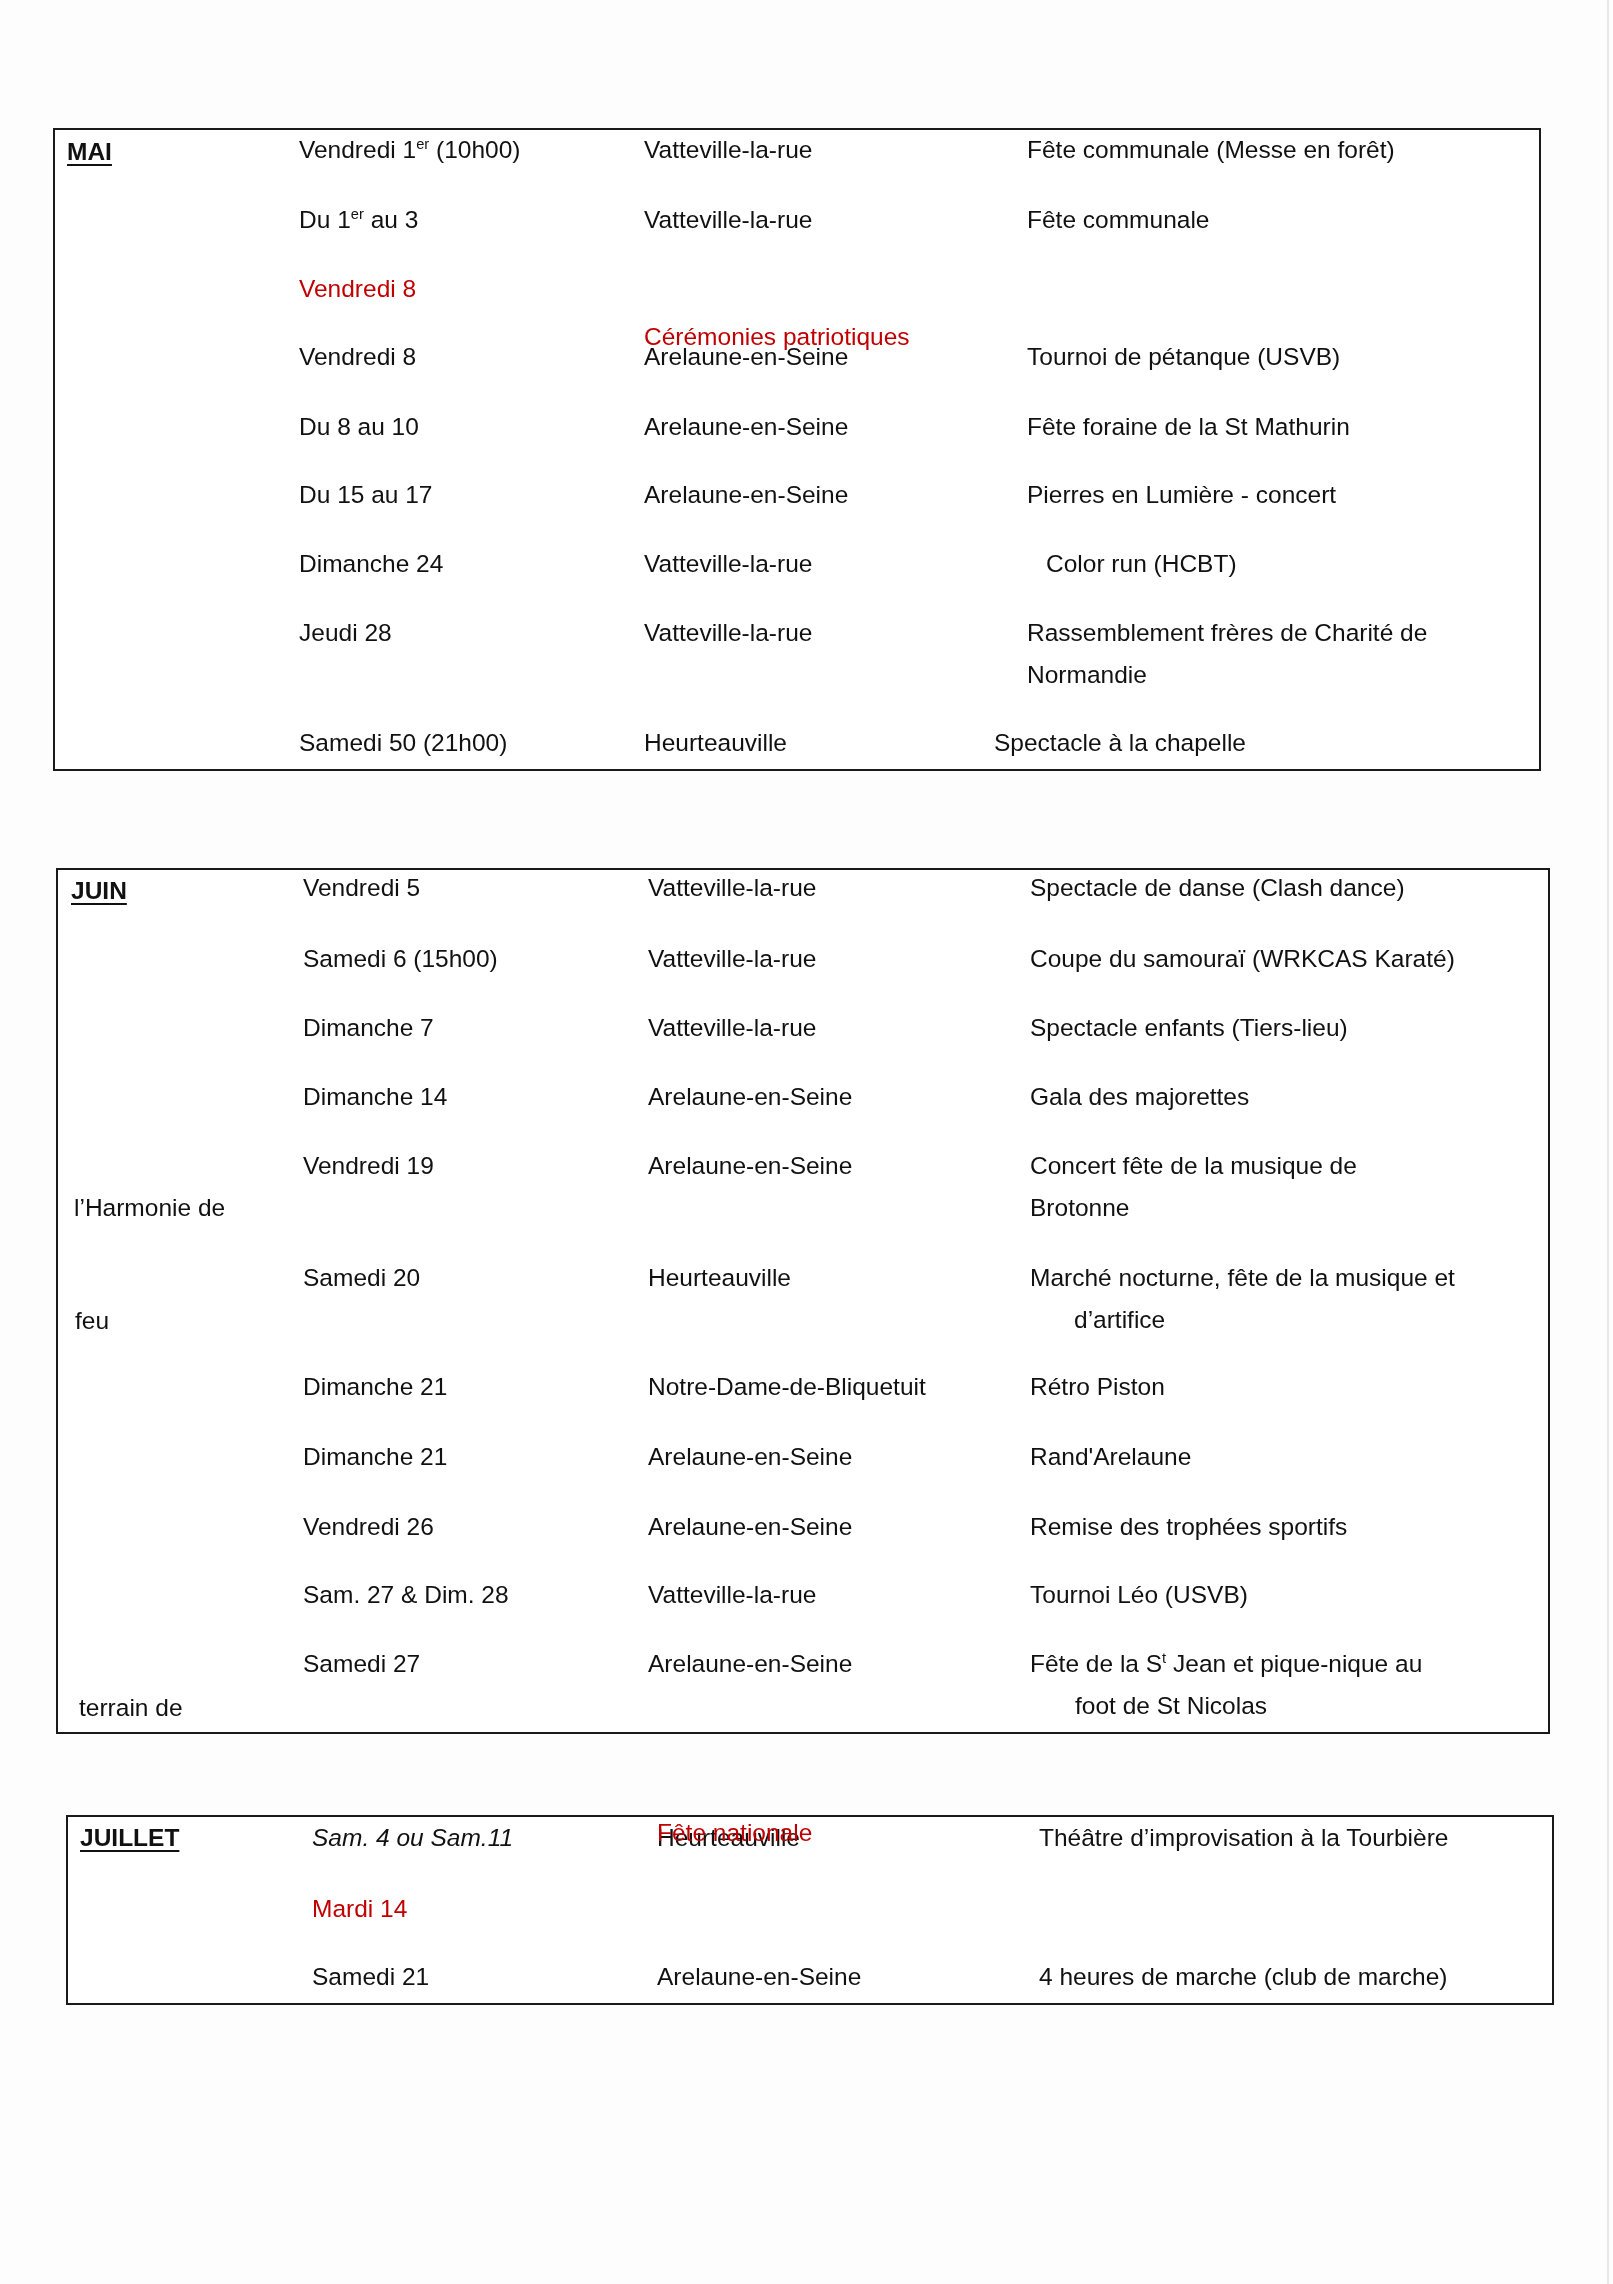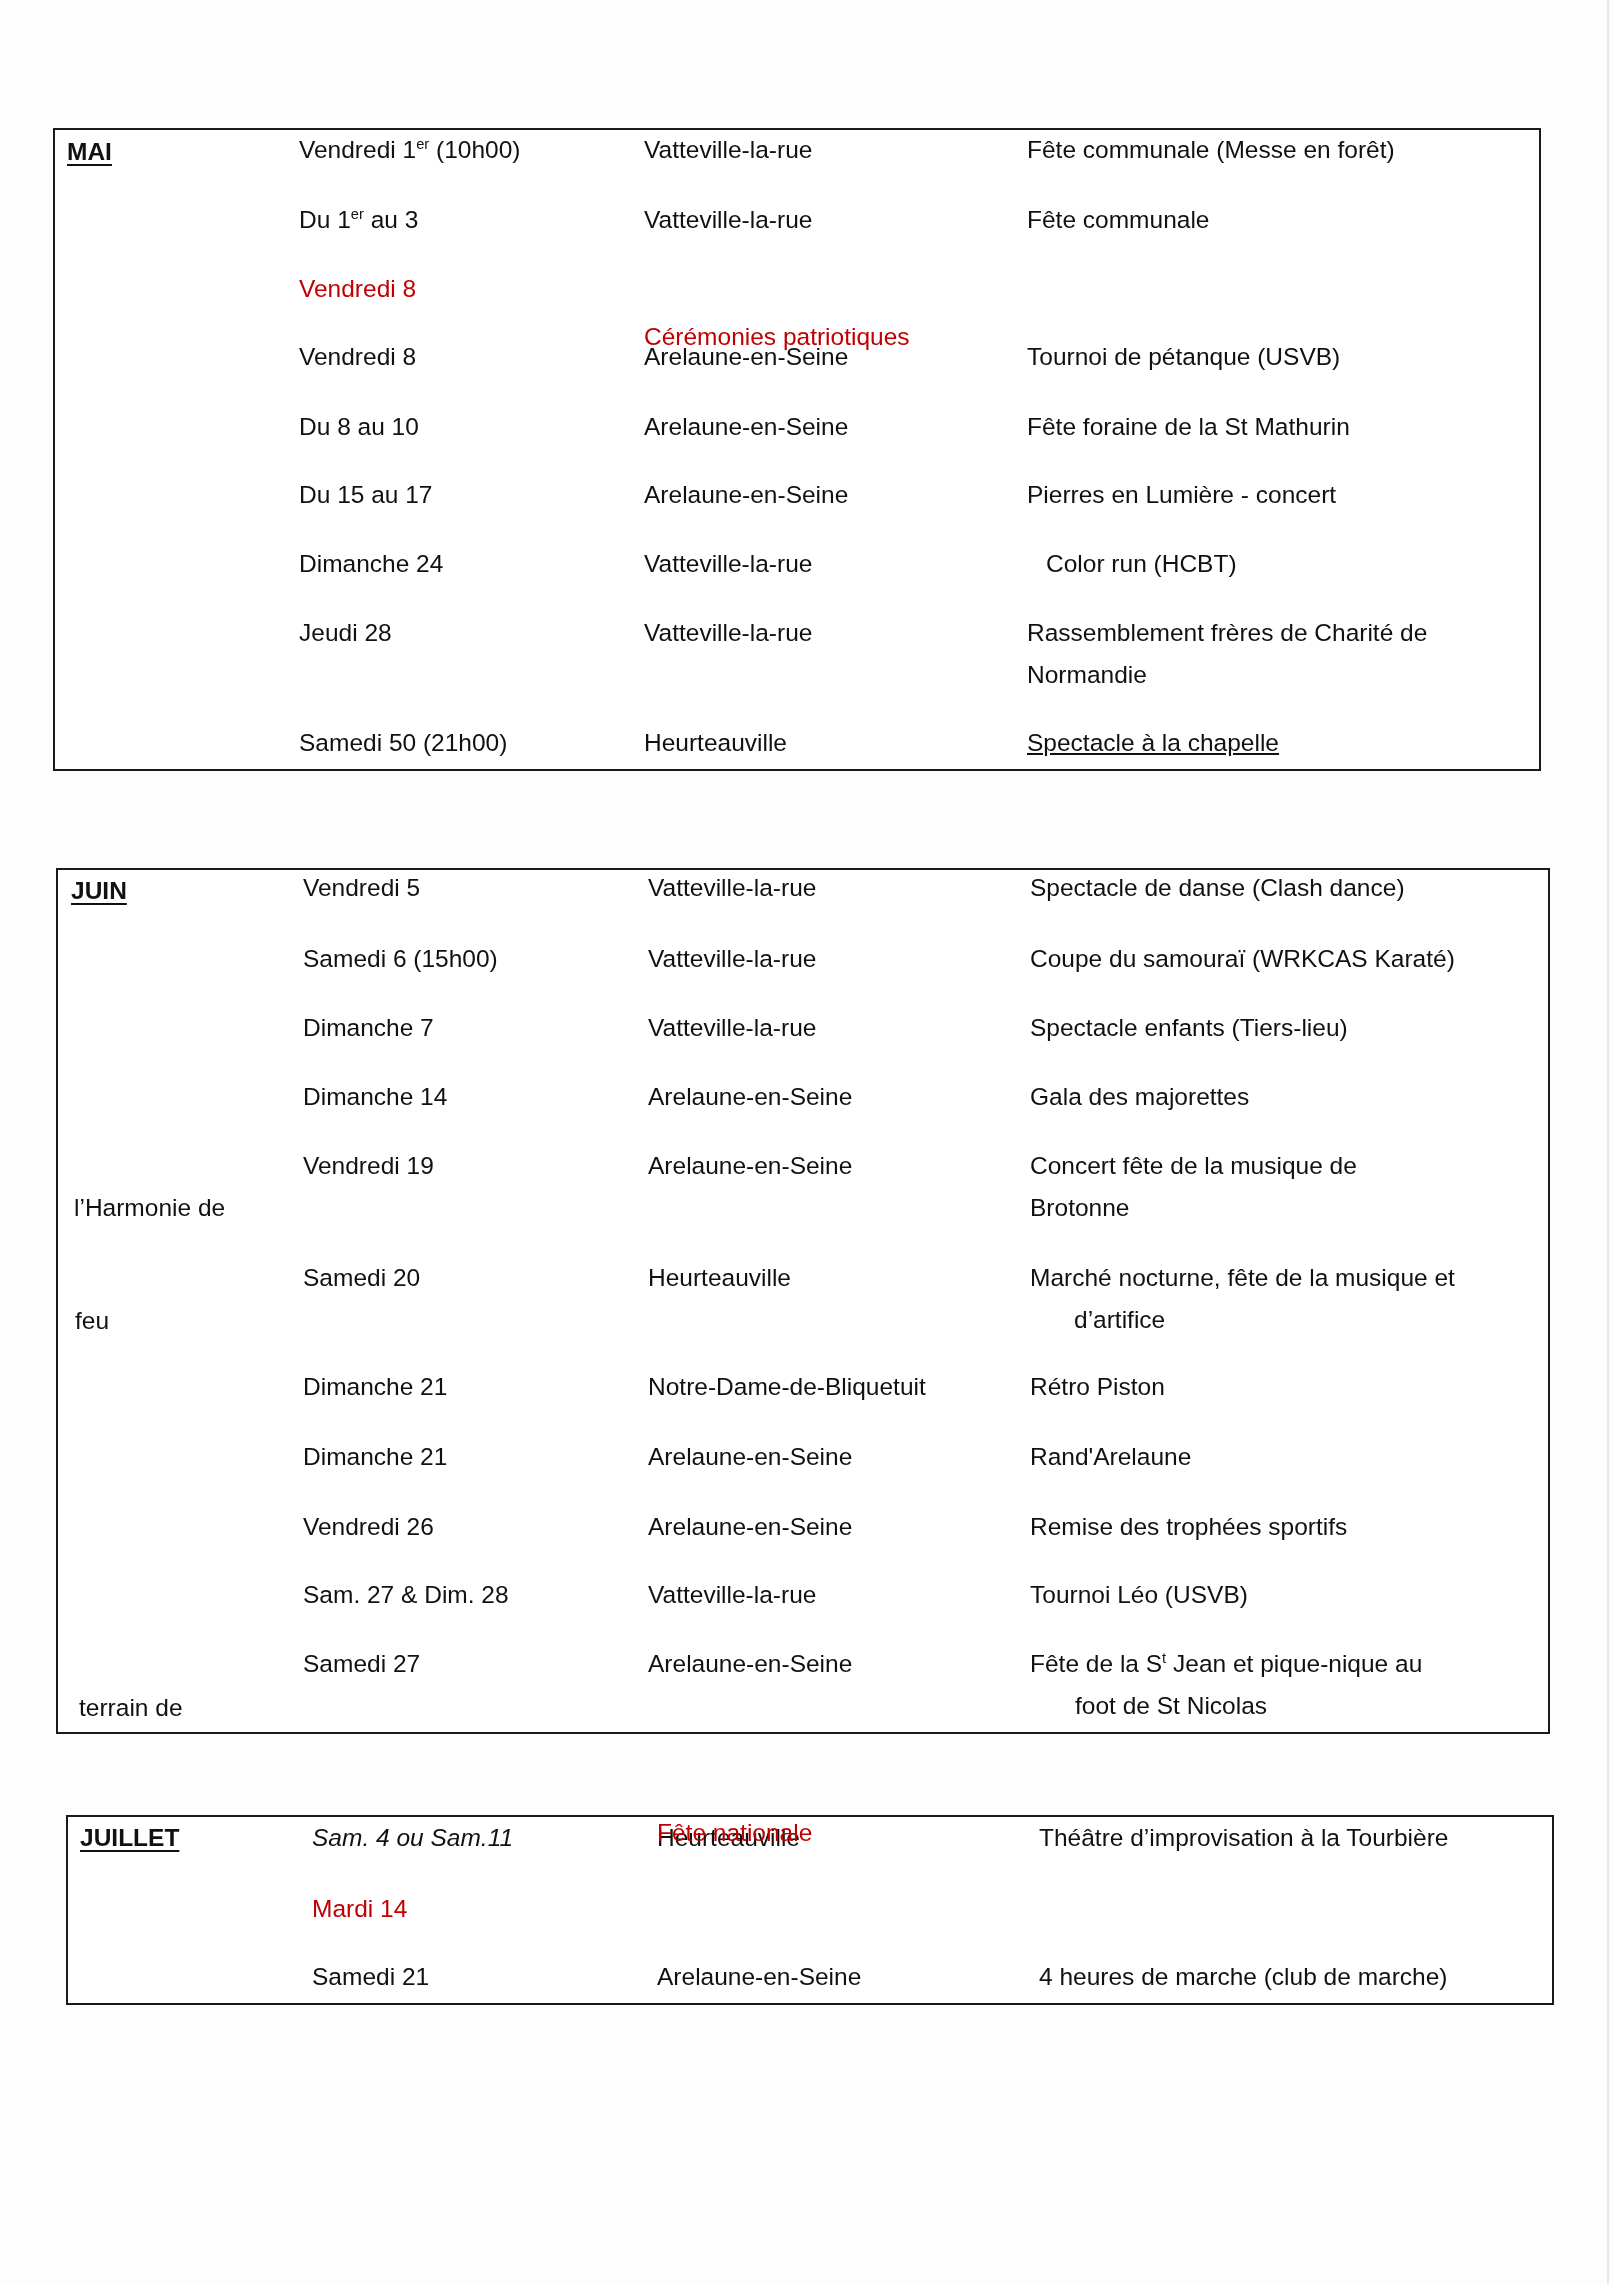--- a/index.html
+++ b/index.html
@@ -71,21 +71,21 @@
     <div class="txt " style="left: 1027px; top: 474px;">Pierres en Lumière - concert</div>
     <div class="txt " style="left: 299px; top: 543px;">Dimanche 24</div>
     <div class="txt " style="left: 644px; top: 543px;">Vatteville-la-rue</div>
     <div class="txt " style="left: 1027px; top: 543px; margin-left: 19px;">Color run (HCBT)</div>
     <div class="txt " style="left: 299px; top: 612px;">Jeudi 28</div>
     <div class="txt " style="left: 644px; top: 612px;">Vatteville-la-rue</div>
     <div class="txt " style="left: 1027px; top: 612px;">Rassemblement frères de Charité de</div>
     <div class="txt " style="left: 1027px; top: 654px;">Normandie</div>
     <div class="txt " style="left: 299px; top: 722px;">Samedi 50 (21h00)</div>
     <div class="txt " style="left: 644px; top: 722px;">Heurteauville</div>
-    <div class="txt " style="left: 1027px; top: 722px; text-decoration: underline;">Spectacle à la chapelle</div>
+    <div class="txt " style="left: 994px; top: 722px;">Spectacle à la chapelle</div>
     <div class="txt " style="left: 303px; top: 867px;">Vendredi 5</div>
     <div class="txt " style="left: 648px; top: 867px;">Vatteville-la-rue</div>
     <div class="txt " style="left: 1030px; top: 867px;">Spectacle de danse (Clash dance)</div>
     <div class="txt " style="left: 303px; top: 938px;">Samedi 6 (15h00)</div>
     <div class="txt " style="left: 648px; top: 938px;">Vatteville-la-rue</div>
     <div class="txt " style="left: 1030px; top: 938px;">Coupe du samouraï (WRKCAS Karaté)</div>
     <div class="txt " style="left: 303px; top: 1007px;">Dimanche 7</div>
     <div class="txt " style="left: 648px; top: 1007px;">Vatteville-la-rue</div>
     <div class="txt " style="left: 1030px; top: 1007px;">Spectacle enfants (Tiers-lieu)</div>
     <div class="txt " style="left: 303px; top: 1076px;">Dimanche 14</div>

